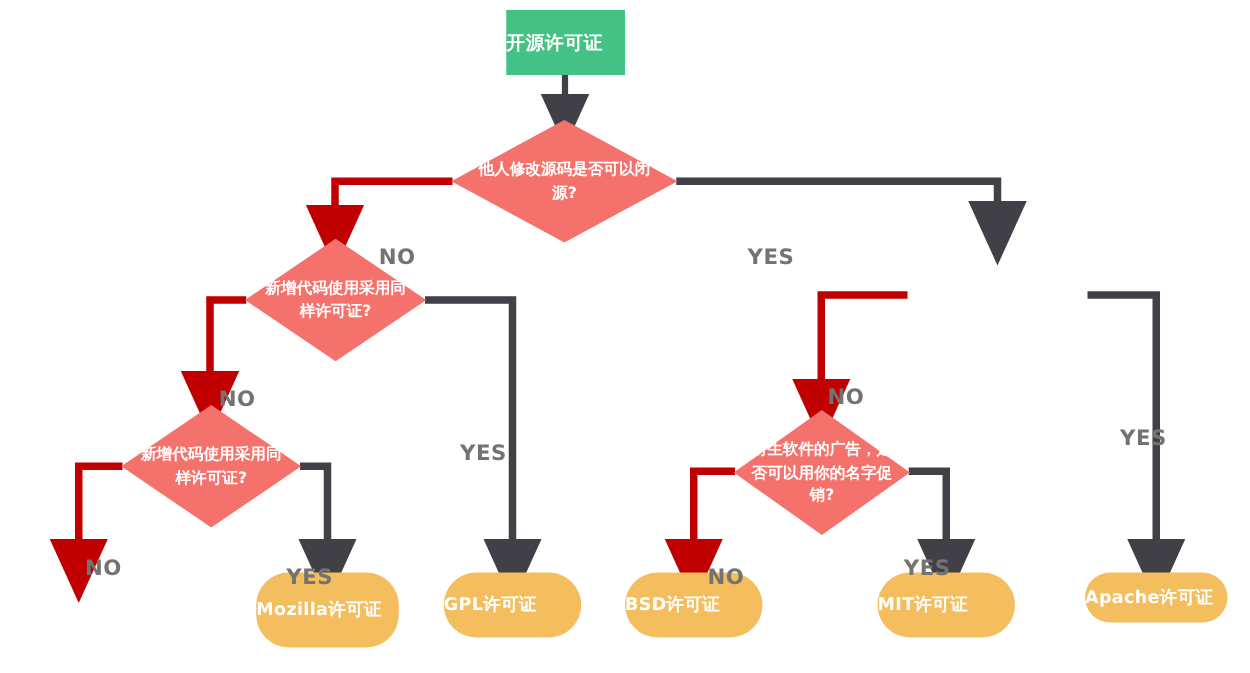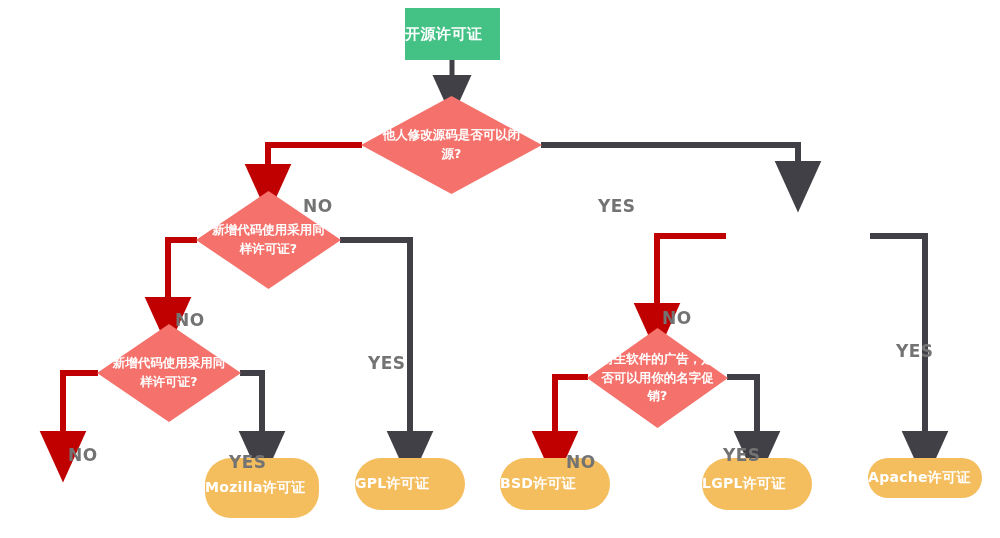--- a/index.html
+++ b/index.html
@@ -153,21 +153,21 @@
 
   <div class="node node-end" style="left:355px; top:458px; width:110px; height:52px;">
     <span>GPL许可证</span>
   </div>
 
   <div class="node node-end" style="left:500px; top:458px; width:110px; height:52px;">
     <span>BSD许可证</span>
   </div>
 
   <div class="node node-end" style="left:702px; top:458px; width:110px; height:52px;">
-    <span>LGPL许可证</span>
+    <span>MIT许可证</span>
   </div>
 
   <div class="node node-end" style="left:868px; top:458px; width:114px; height:40px;">
     <span>Apache许可证</span>
   </div>
 
   <div class="edge-label" style="left:303px; top:154px;">NO</div>
   <div class="edge-label" style="left:598px; top:154px;">YES</div>
 
   <div class="edge-label" style="left:175px; top:268px;">NO</div>

